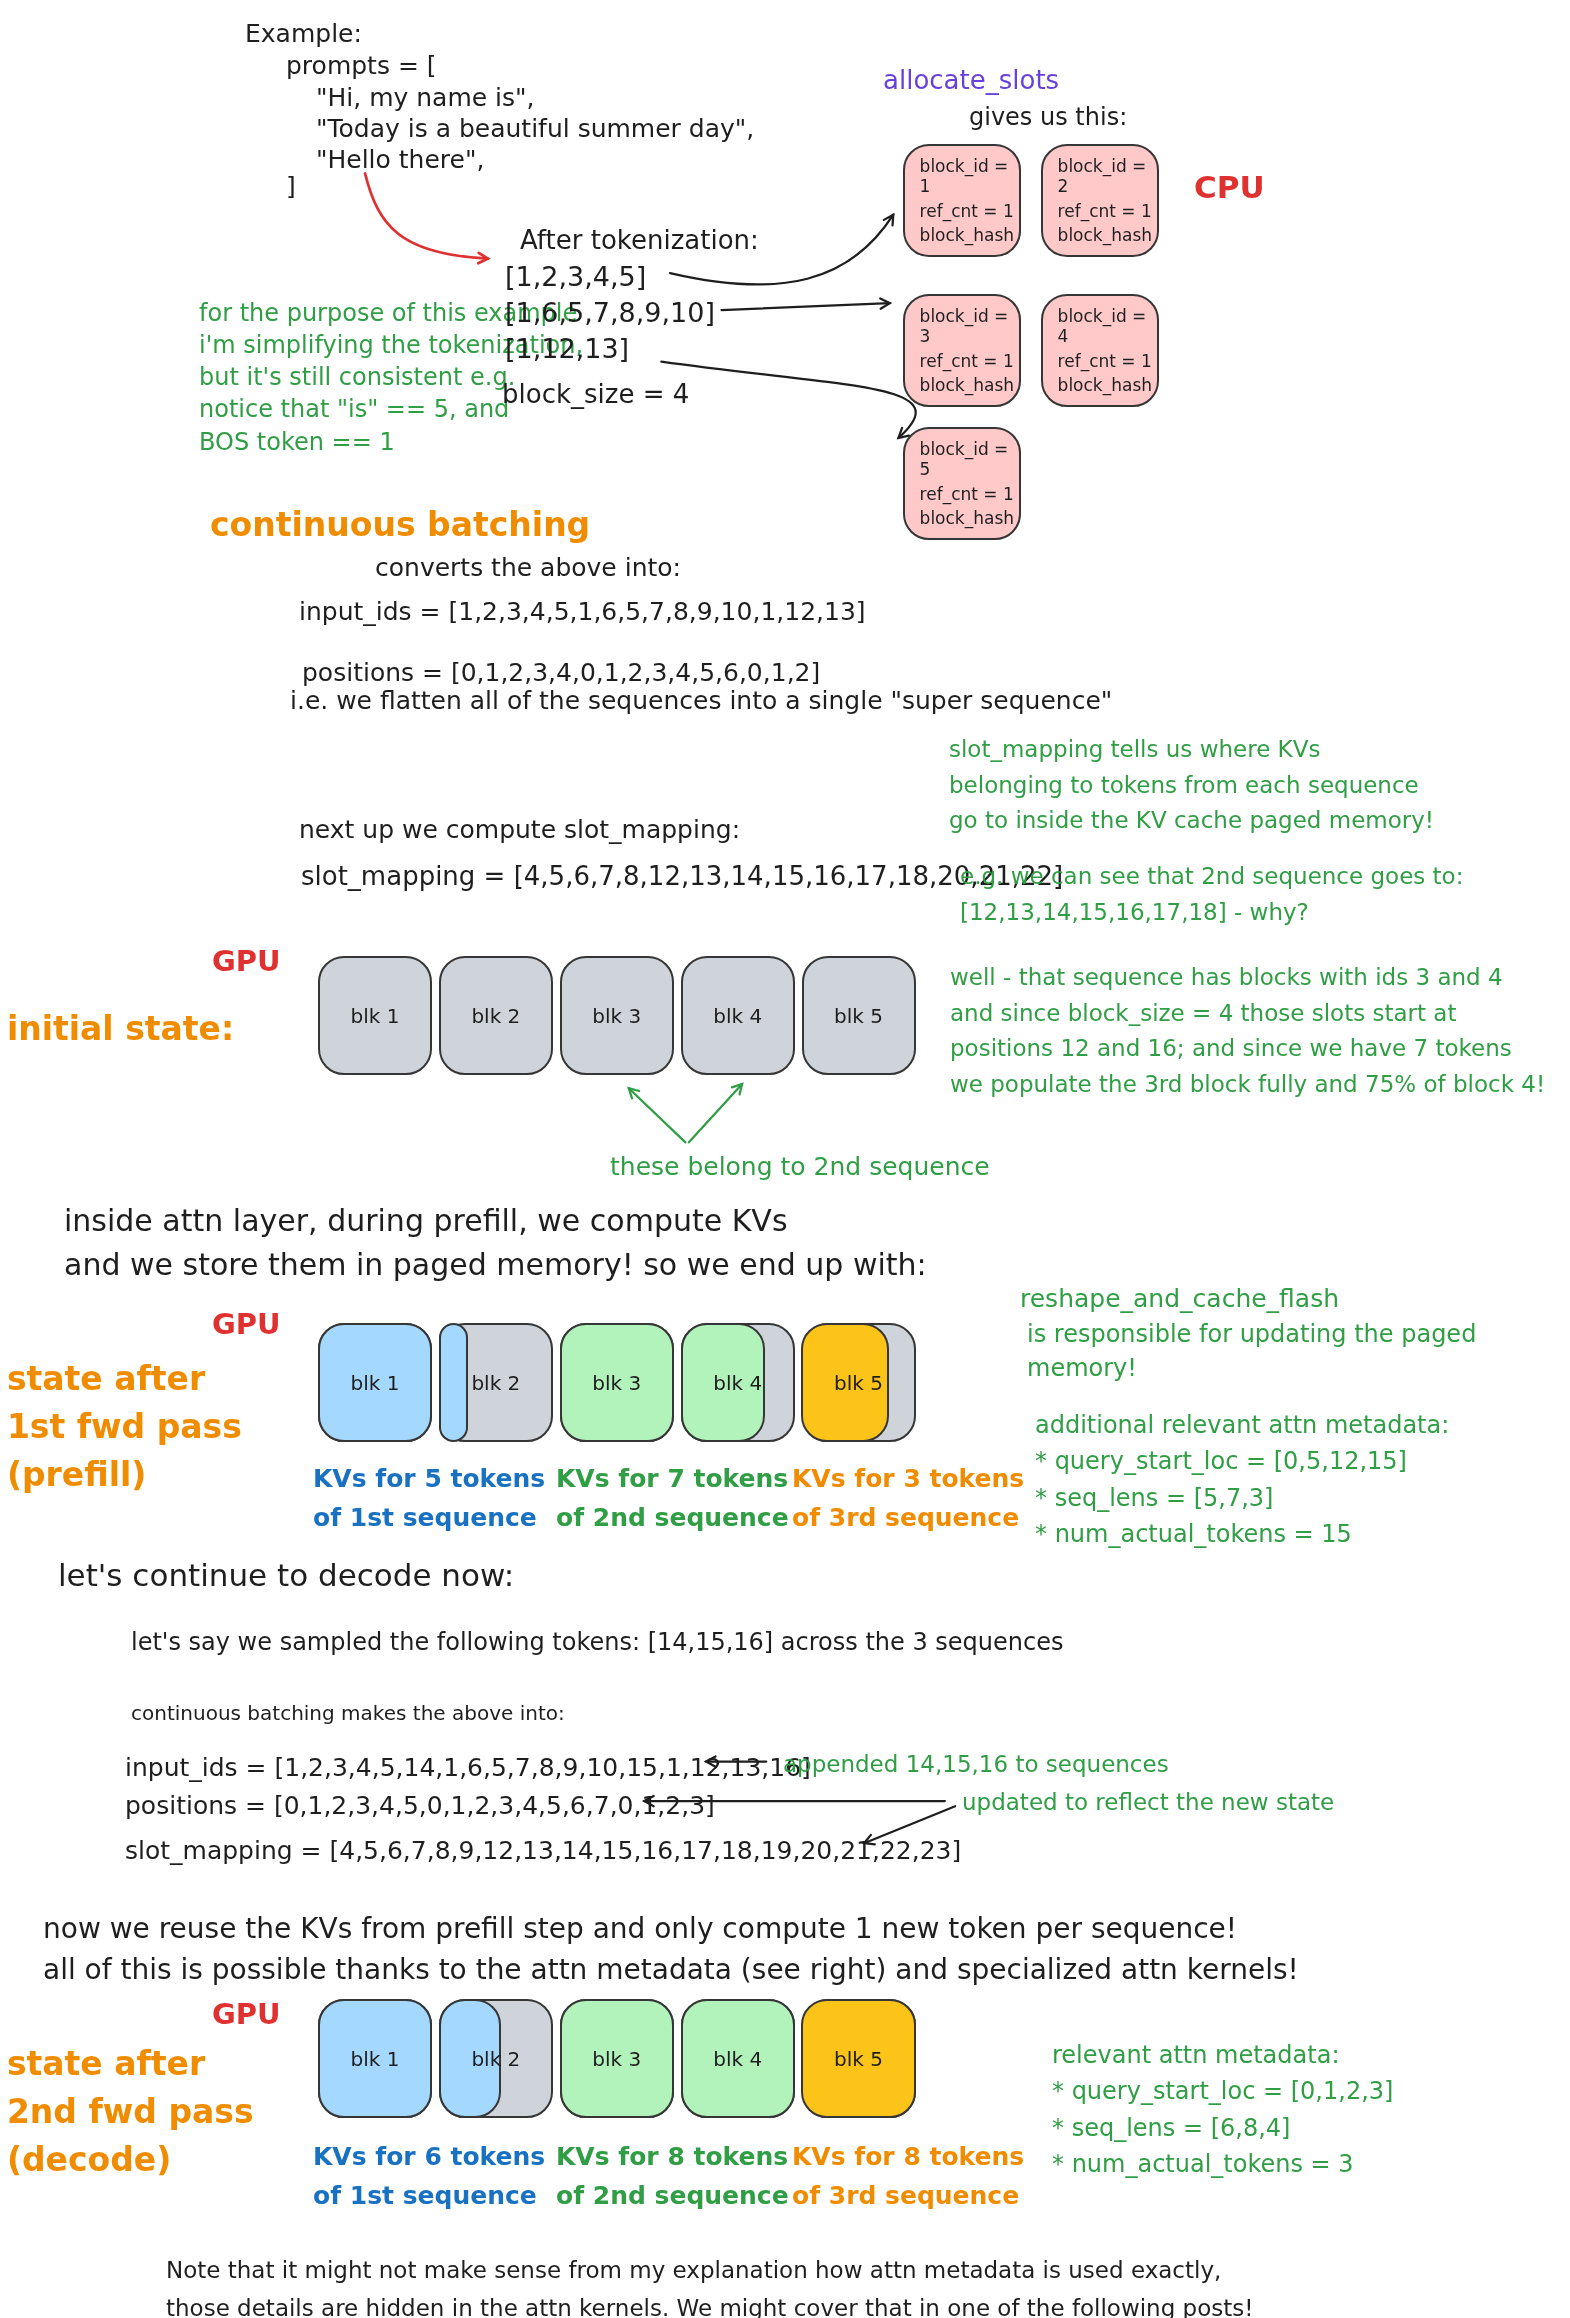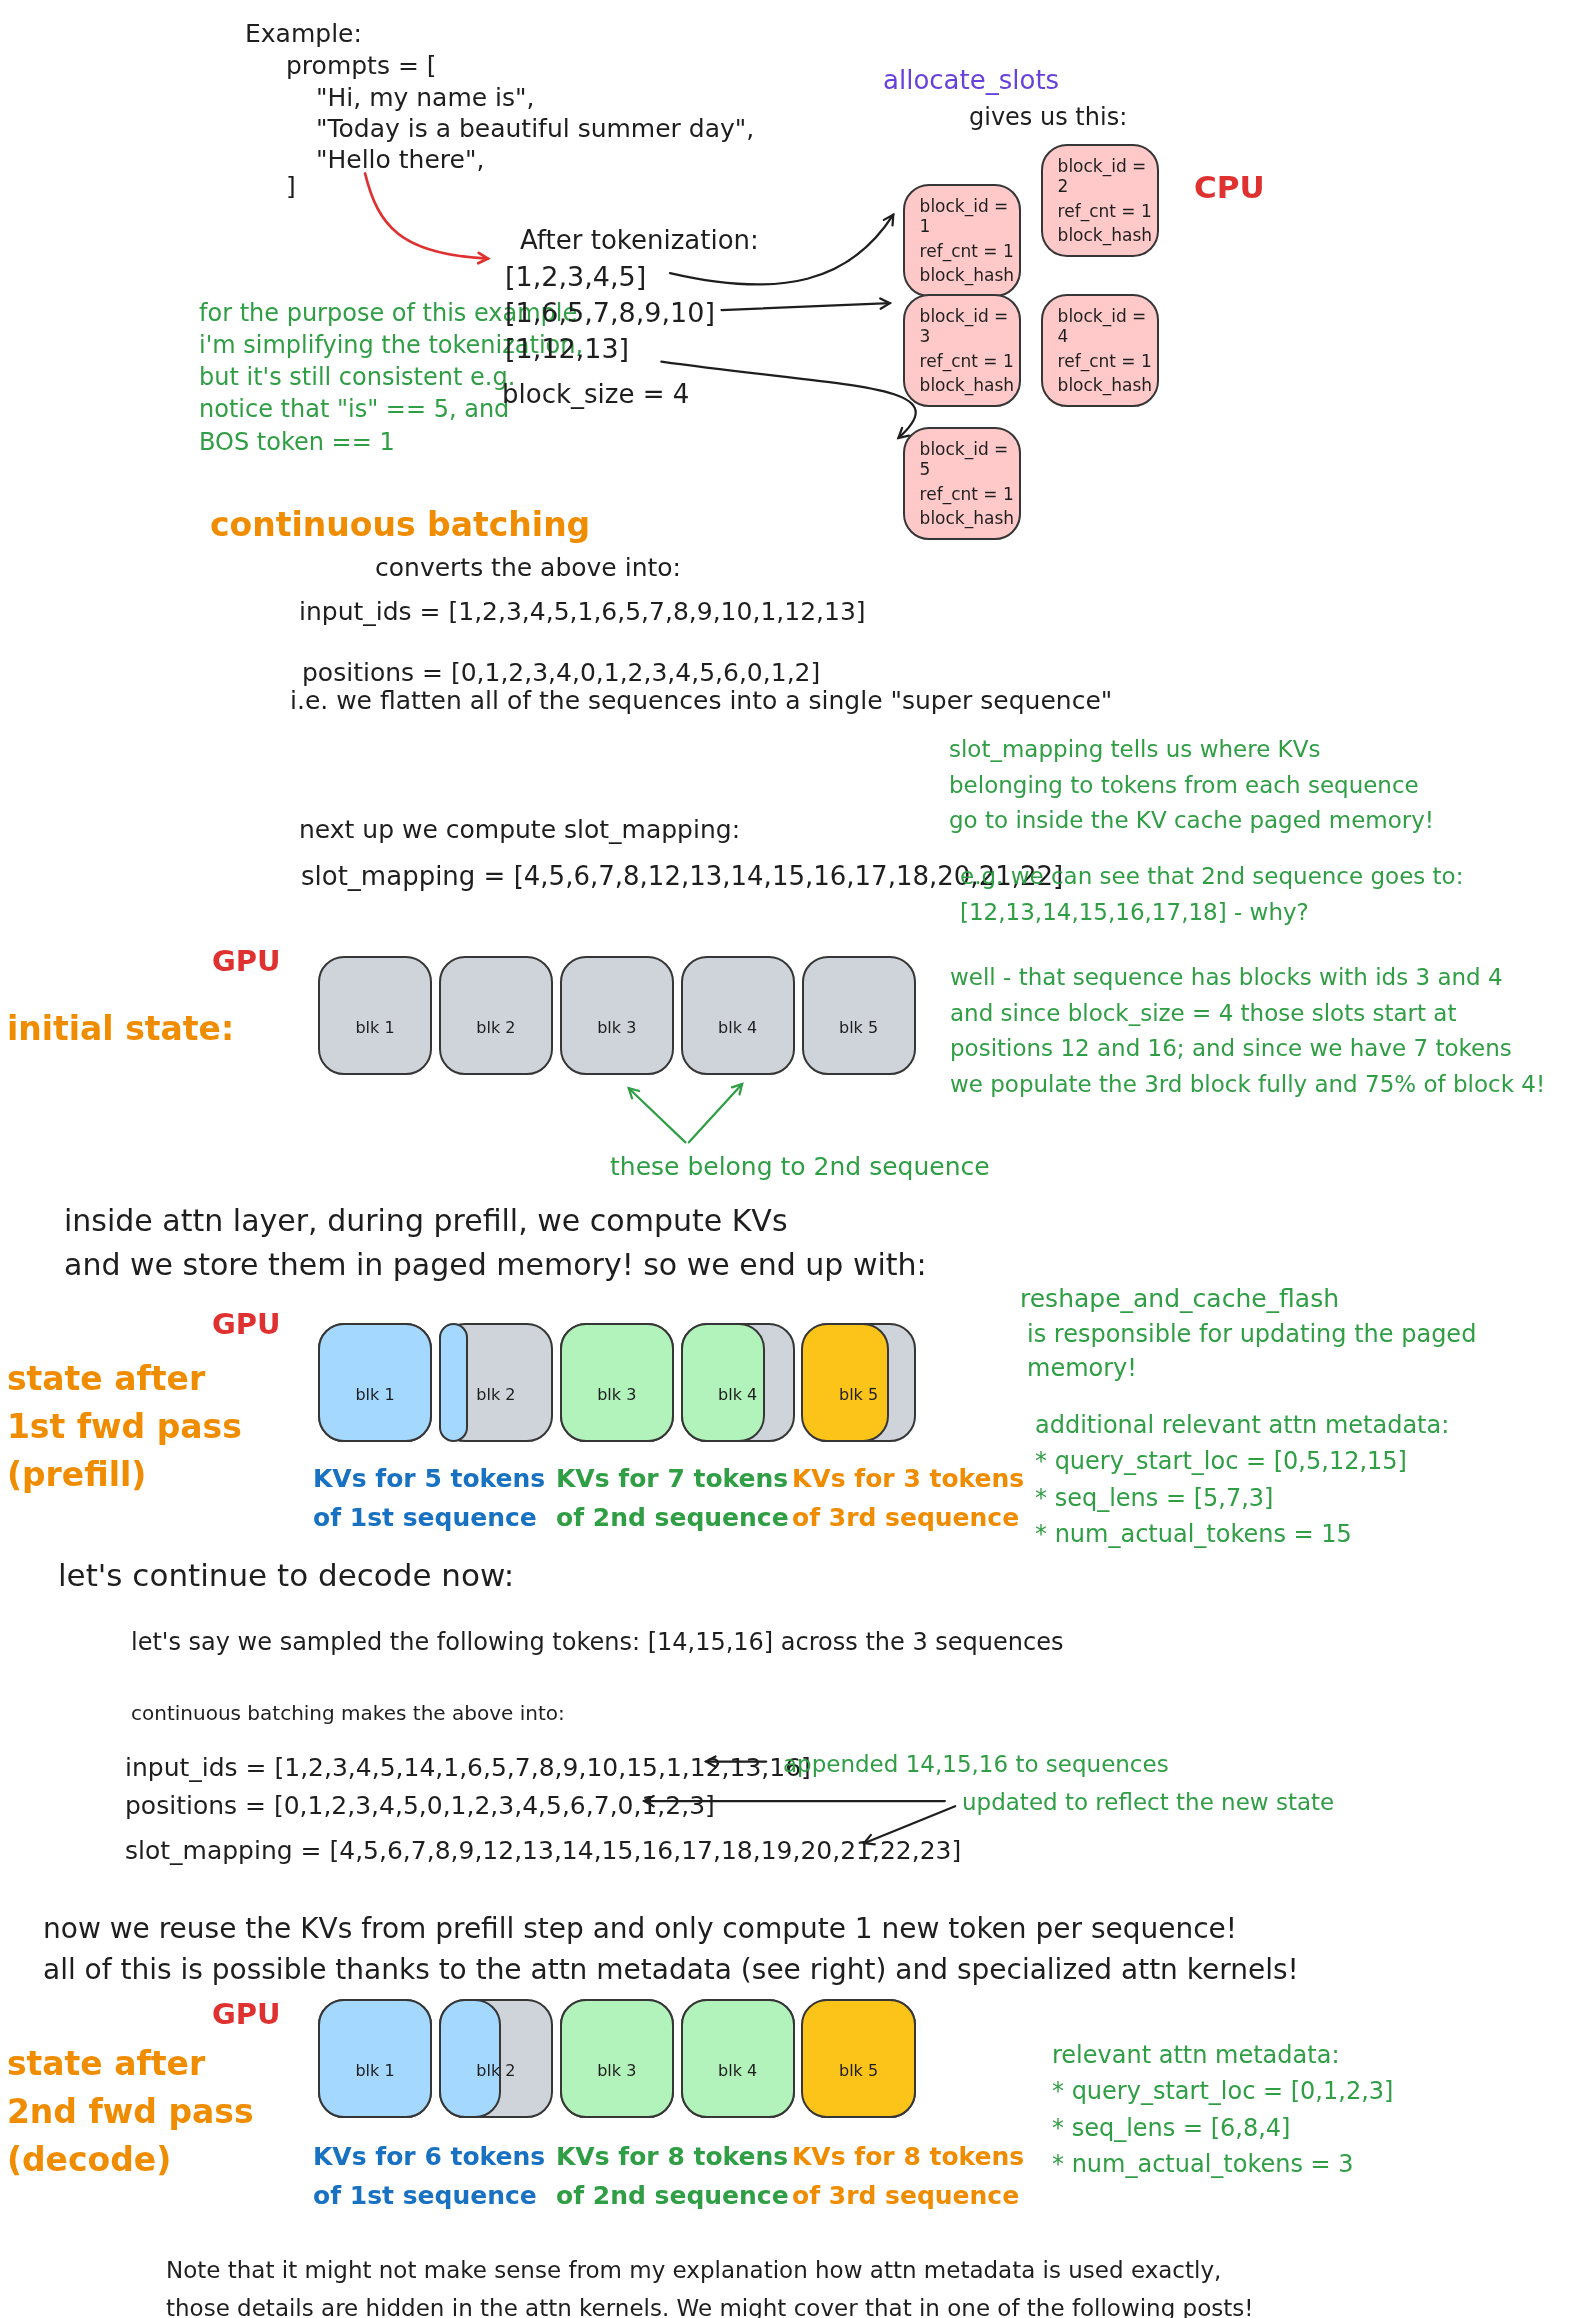--- a/index.html
+++ b/index.html
@@ -25,21 +25,21 @@
     position:relative;width:114px;height:119px;background:var(--gray);
     border:2.1px solid #363636;border-radius:26px;box-sizing:border-box;
   }
   .gpu-fill{
     position:absolute;left:-2.1px;top:-2.1px;height:calc(100% + 4.3px);
     border:2.1px solid #363636;border-radius:26px;box-sizing:border-box;
   }
   .blk-label{
     position:absolute;left:0;top:0;width:100%;height:100%;
     display:flex;align-items:center;justify-content:center;
-    font-size:16px;z-index:2;margin-top:12px;
+    font-size:20px;z-index:2;
   }
   .legend{position:absolute;font-size:25px;line-height:1.55;white-space:pre-line;font-weight:bold;}
   path.arrow-black{stroke:var(--ink);fill:none;stroke-width:2.6;stroke-linecap:round;}
   path.arrow-red{stroke:var(--red);fill:none;stroke-width:3.2;stroke-linecap:round;}
   path.arrow-green{stroke:var(--green);fill:none;stroke-width:2.6;stroke-linecap:round;}
 </style>
 </head>
 <body>
 
 <div id="canvas">
@@ -83,21 +83,21 @@
   <div class="t" style="left:520px;top:222px;font-size:26px;">After tokenization:</div>
   <div class="t" style="left:505px;top:258px;font-size:27px;">[1,2,3,4,5]</div>
   <div class="t" style="left:505px;top:294px;font-size:27px;">[1,6,5,7,8,9,10]</div>
   <div class="t" style="left:505px;top:330px;font-size:27px;">[1,12,13]</div>
   <div class="t" style="left:502px;top:376px;font-size:26px;">block_size = 4</div>
 
   <div class="t purple" style="left:883px;top:62px;font-size:26px;">allocate_slots</div>
   <div class="t" style="left:969px;top:100px;font-size:24px;">gives us this:</div>
   <div class="t red" style="left:1194px;top:165px;font-size:31px;">CPU</div>
   <div>
-      <div class="cpu-block" style="left: 903px; top: 144px; margin-top: 40px;">
+      <div class="cpu-block" style="left: 903px; top: 144px;">
         <span>block_id = 1</span>
         <span>ref_cnt = 1</span>
         <span>block_hash</span>
       </div>
       <div class="cpu-block" style="left: 1041px; top: 144px;">
         <span>block_id = 2</span>
         <span>ref_cnt = 1</span>
         <span>block_hash</span>
       </div>
       <div class="cpu-block" style="left: 903px; top: 294px;">

